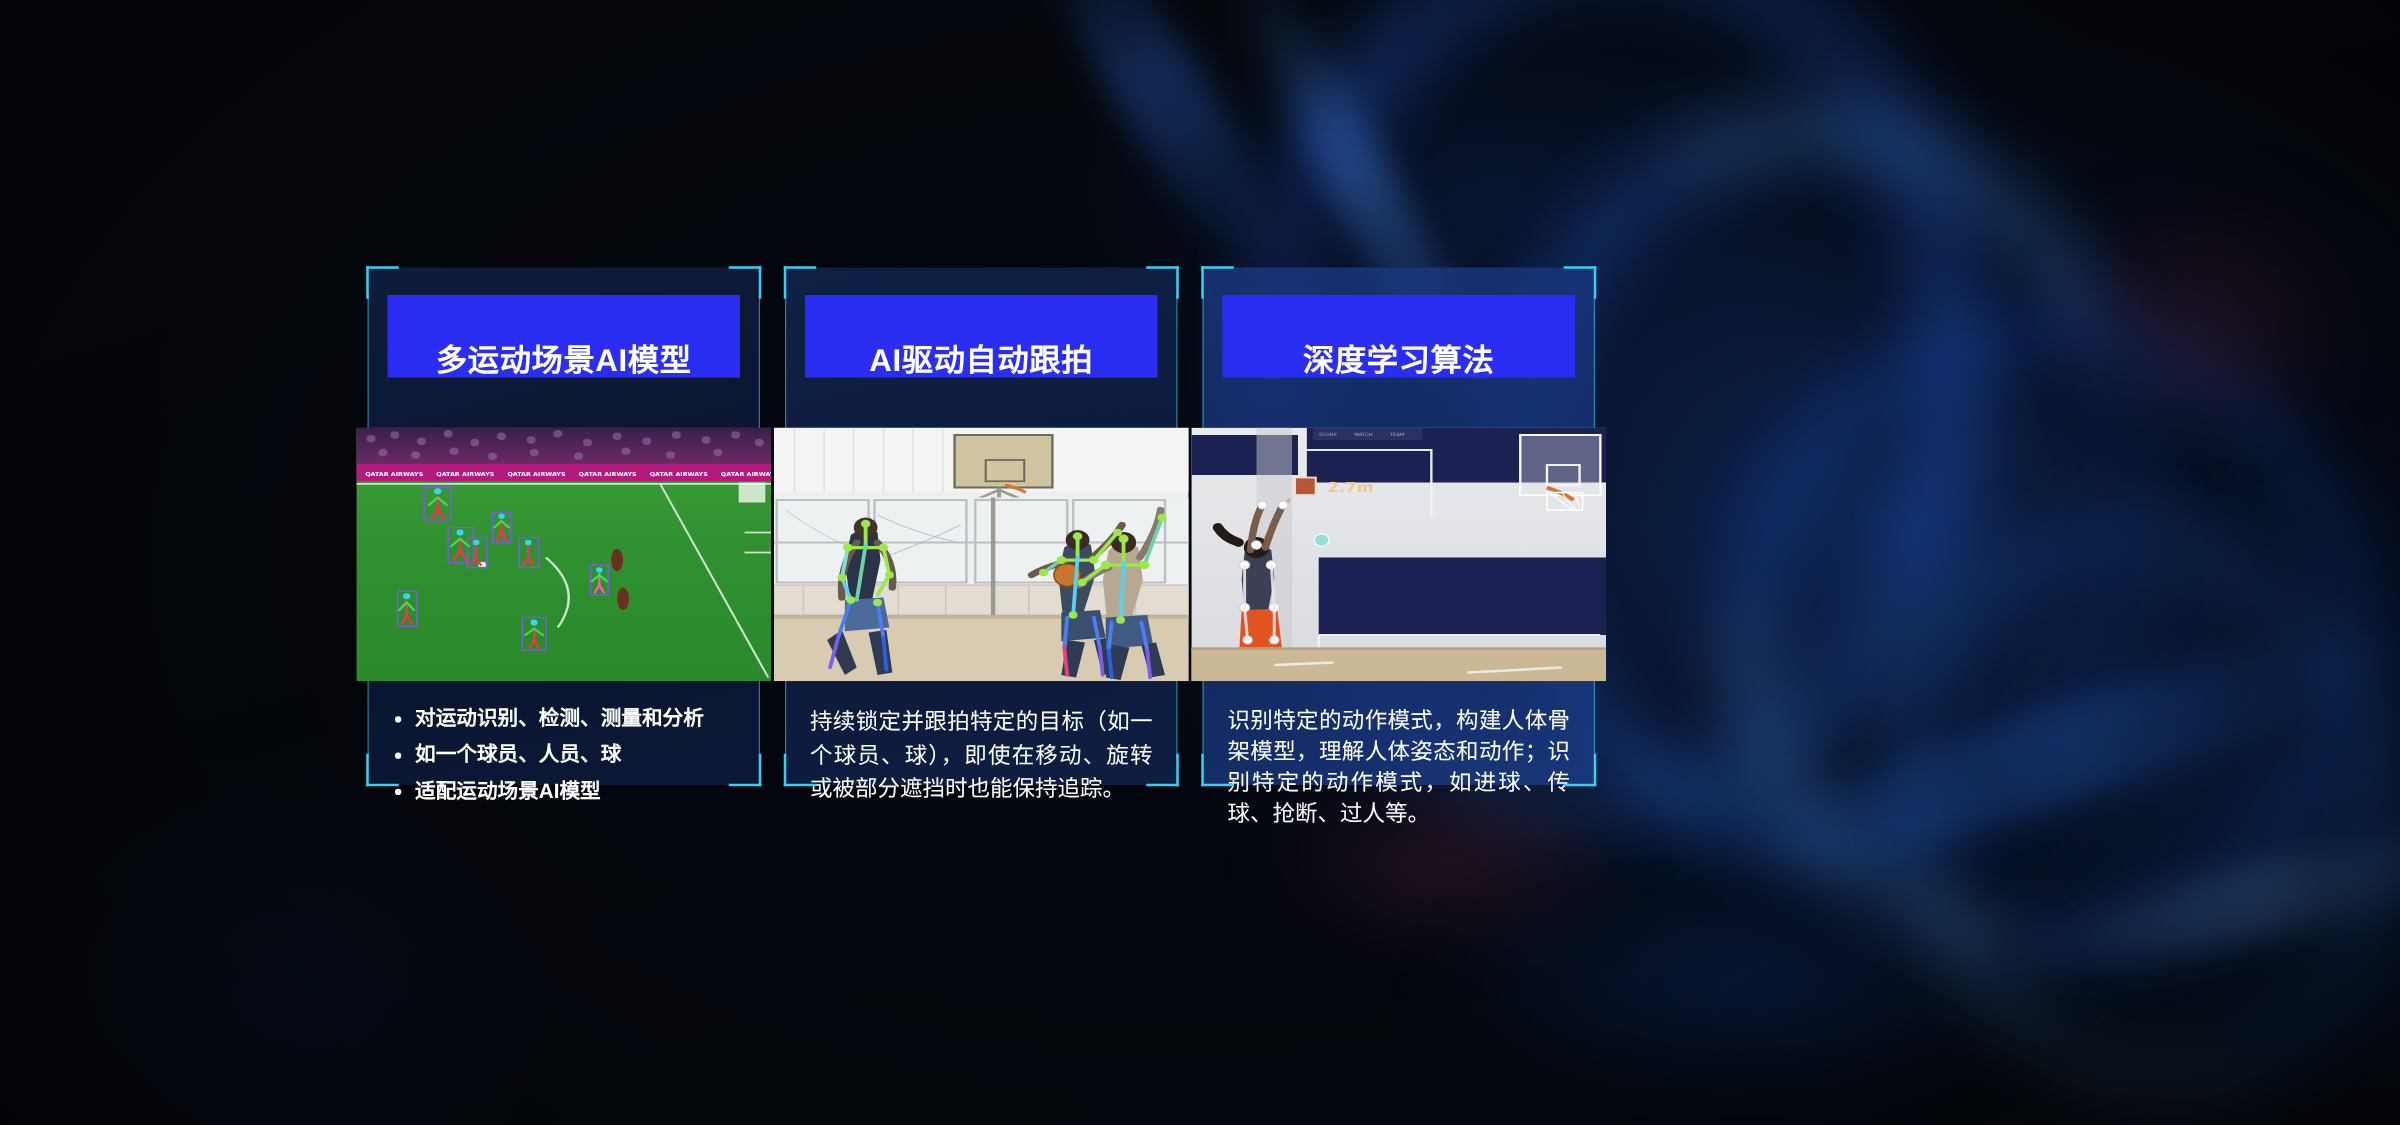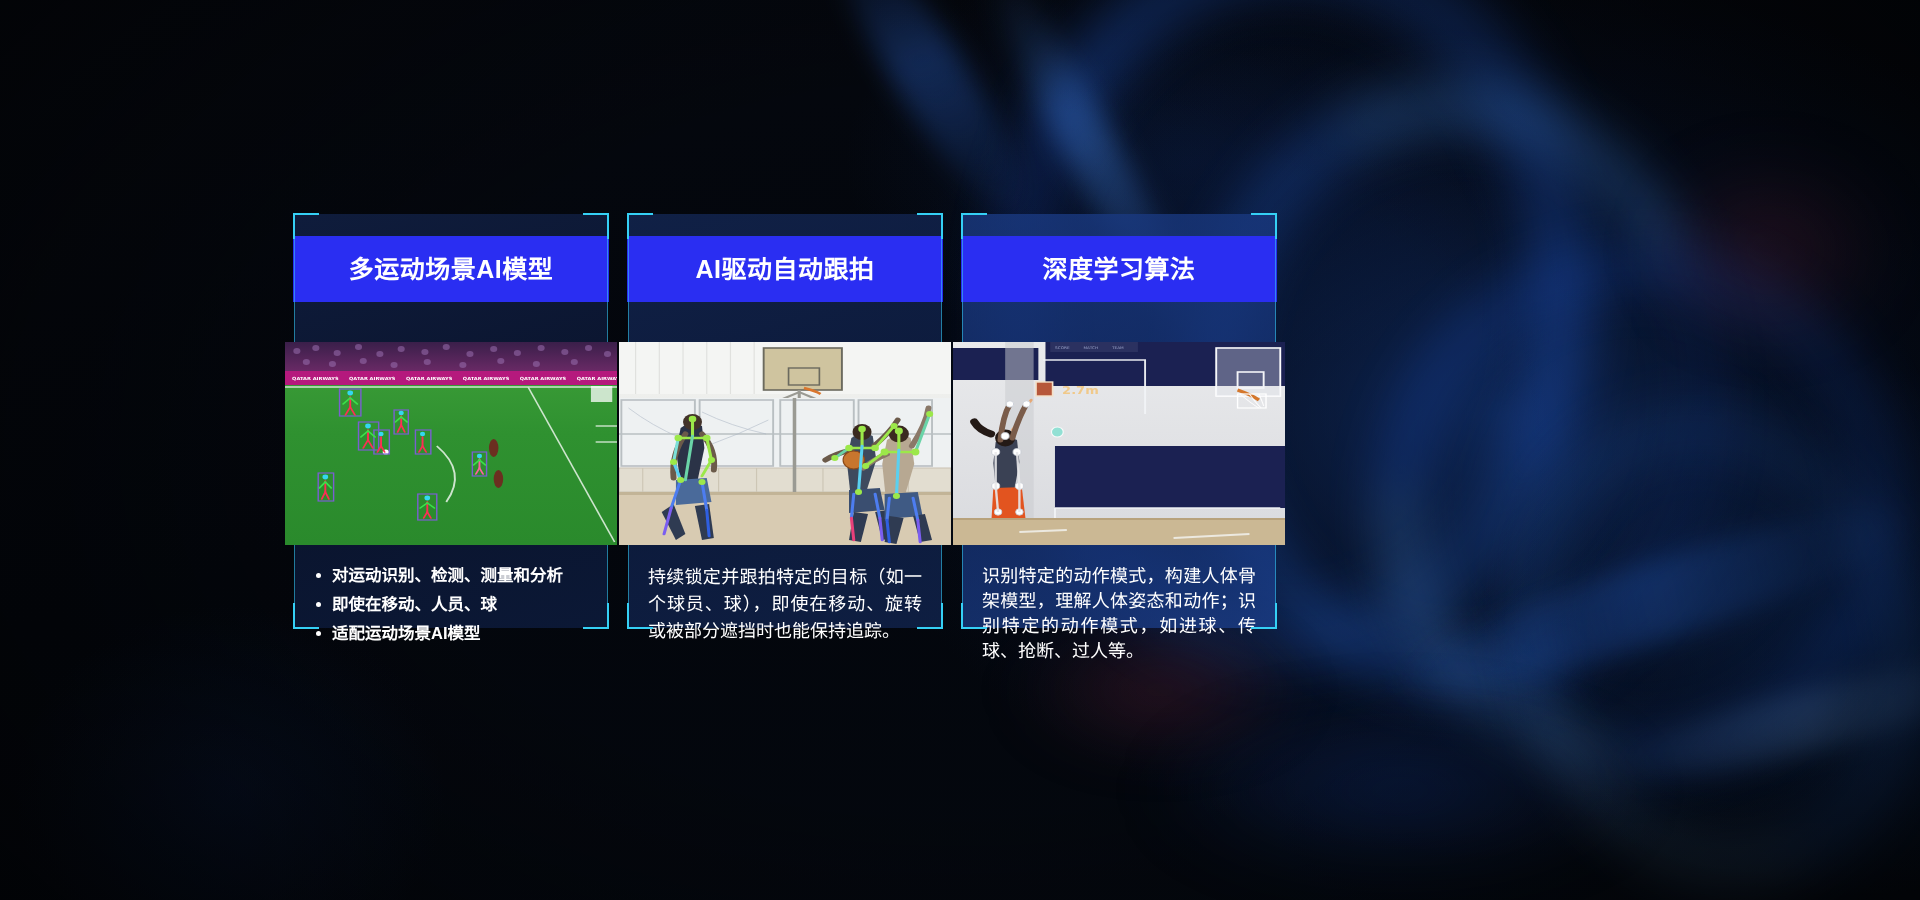--- a/index.html
+++ b/index.html
@@ -126,25 +126,25 @@
     top: 22px;
     bottom: 22px;
     width: 1px;
     background: rgba(53,208,245,0.55);
   }
   .rail.left  { left: 0; }
   .rail.right { right: 0; }
 
   
   .card-header {
-    width: 316px;
+    width: 282px;
     height: 66px;
     background: #2a2ef2;
     display: flex;
-    align-items: center;
+    align-items: flex-end;
     justify-content: center;
     flex: 0 0 auto;
   }
   .card-title {
     color: #ffffff;
     font-size: 25px;
     font-weight: 700;
     letter-spacing: .5px;
     line-height: 1;
     white-space: nowrap;
@@ -390,21 +390,21 @@
           <g fill="#6b2f20">
             <ellipse cx="176" cy="106" rx="4" ry="9"></ellipse>
             <ellipse cx="180" cy="137" rx="4" ry="9"></ellipse>
           </g>
         </svg>
       </div>
 
       <div class="card-body">
         <ul class="bullets">
           <li>对运动识别、检测、测量和分析</li>
-          <li>即使在移动、人员、球</li>
+          <li>如一个球员、人员、球</li>
           <li>适配运动场景AI模型</li>
         </ul>
       </div>
     </div>
 
     <div class="card card-2">
       <span class="corner tl"></span>
       <span class="corner tr"></span>
       <span class="corner bl"></span>
       <span class="corner br"></span>

